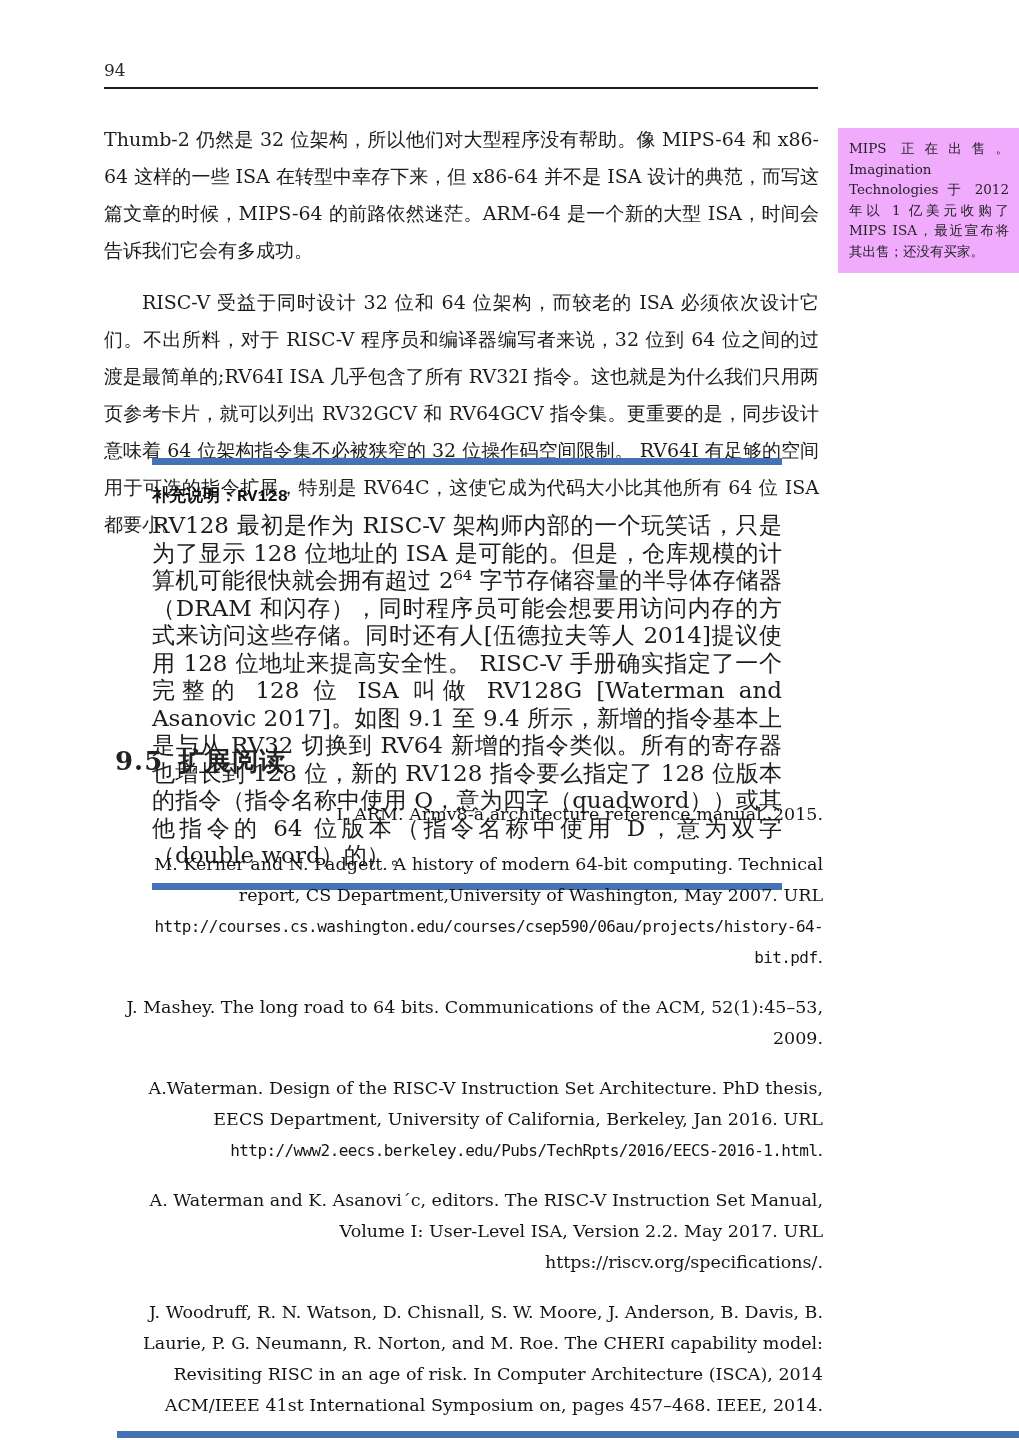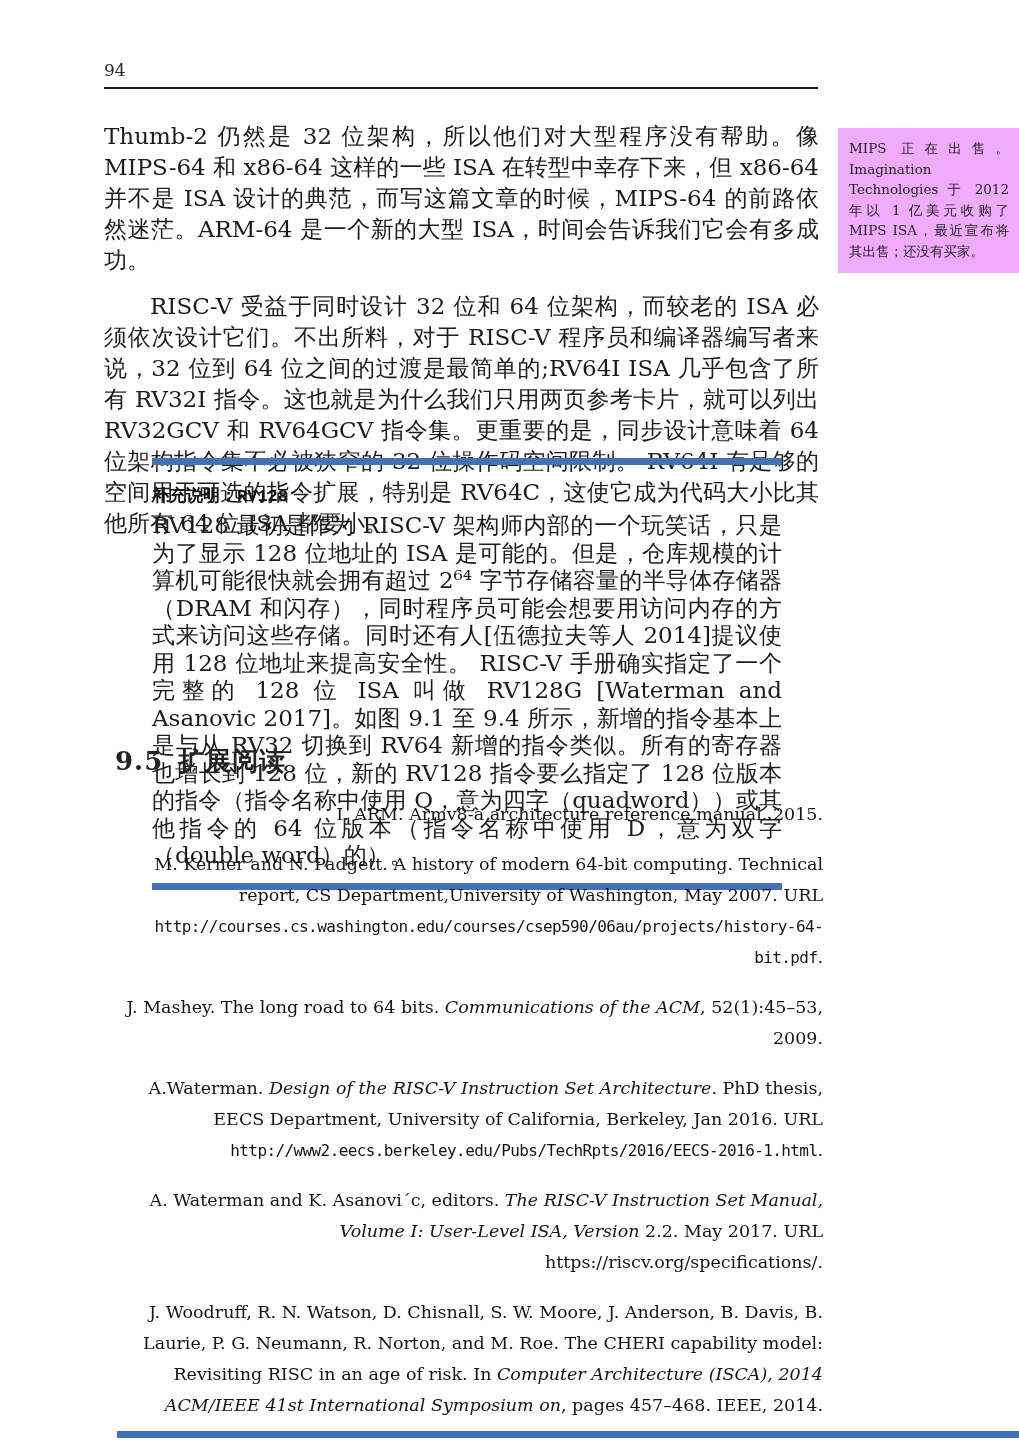--- a/index.html
+++ b/index.html
@@ -19,21 +19,21 @@
   .margin-note {
     position:absolute; left:838px; top:128px; width:181px;
     background:#eaeaea;
     padding:10px 10px 12px 11px;
     font-size:13.5px; line-height:20.5px;
     text-align:justify; color:#1f1f1f;
   }
 
   .main-text {
     position:absolute; left:104px; top:121px; width:715px;
-    font-size:23px; line-height:31px;
+    font-size:19px; line-height:37px;
     text-align:justify; text-justify:inter-ideograph;
   }
   .para.indent { text-indent:2em; }
   .para.space-before { margin-top:15px; }
 
   .callout { position:absolute; left:152px; top:458px; width:630px; }
   .rule { height:7px; background:#4472b4; }
   .box-title { margin-top:19px; font-size:17px; font-weight:bold; color:#111;font-family:Liberation Mono, monospace; }
   .box-body { margin-top:5px; font-size:23px; line-height:27.5px; text-align:justify; }
   .rule.bottom { margin-top:13px; }
@@ -45,21 +45,21 @@
     margin-left:11px;
   }
   .section-heading .num { margin-right:15px; }
 
   .references {
     position:absolute; left:122px; top:799px; width:701px;
     font-size:17.5px; line-height:31px; color:#141414;text-align:right;
   }
   .reference { margin-bottom:19px; }
   .seg-normal { font-style:normal; }
-  .seg-italic { font-style:italic; }
+  .seg-italic { }
   .seg-url {
     font-family:"DejaVu Sans Mono","Liberation Mono",monospace;
     font-size:16px; letter-spacing:-0.6px;
   }
 
   .footer-bar {
     position:absolute; left:117px; top:1431px; width:902px; height:7px;
     background:#4472b4;
   }
 </style>

